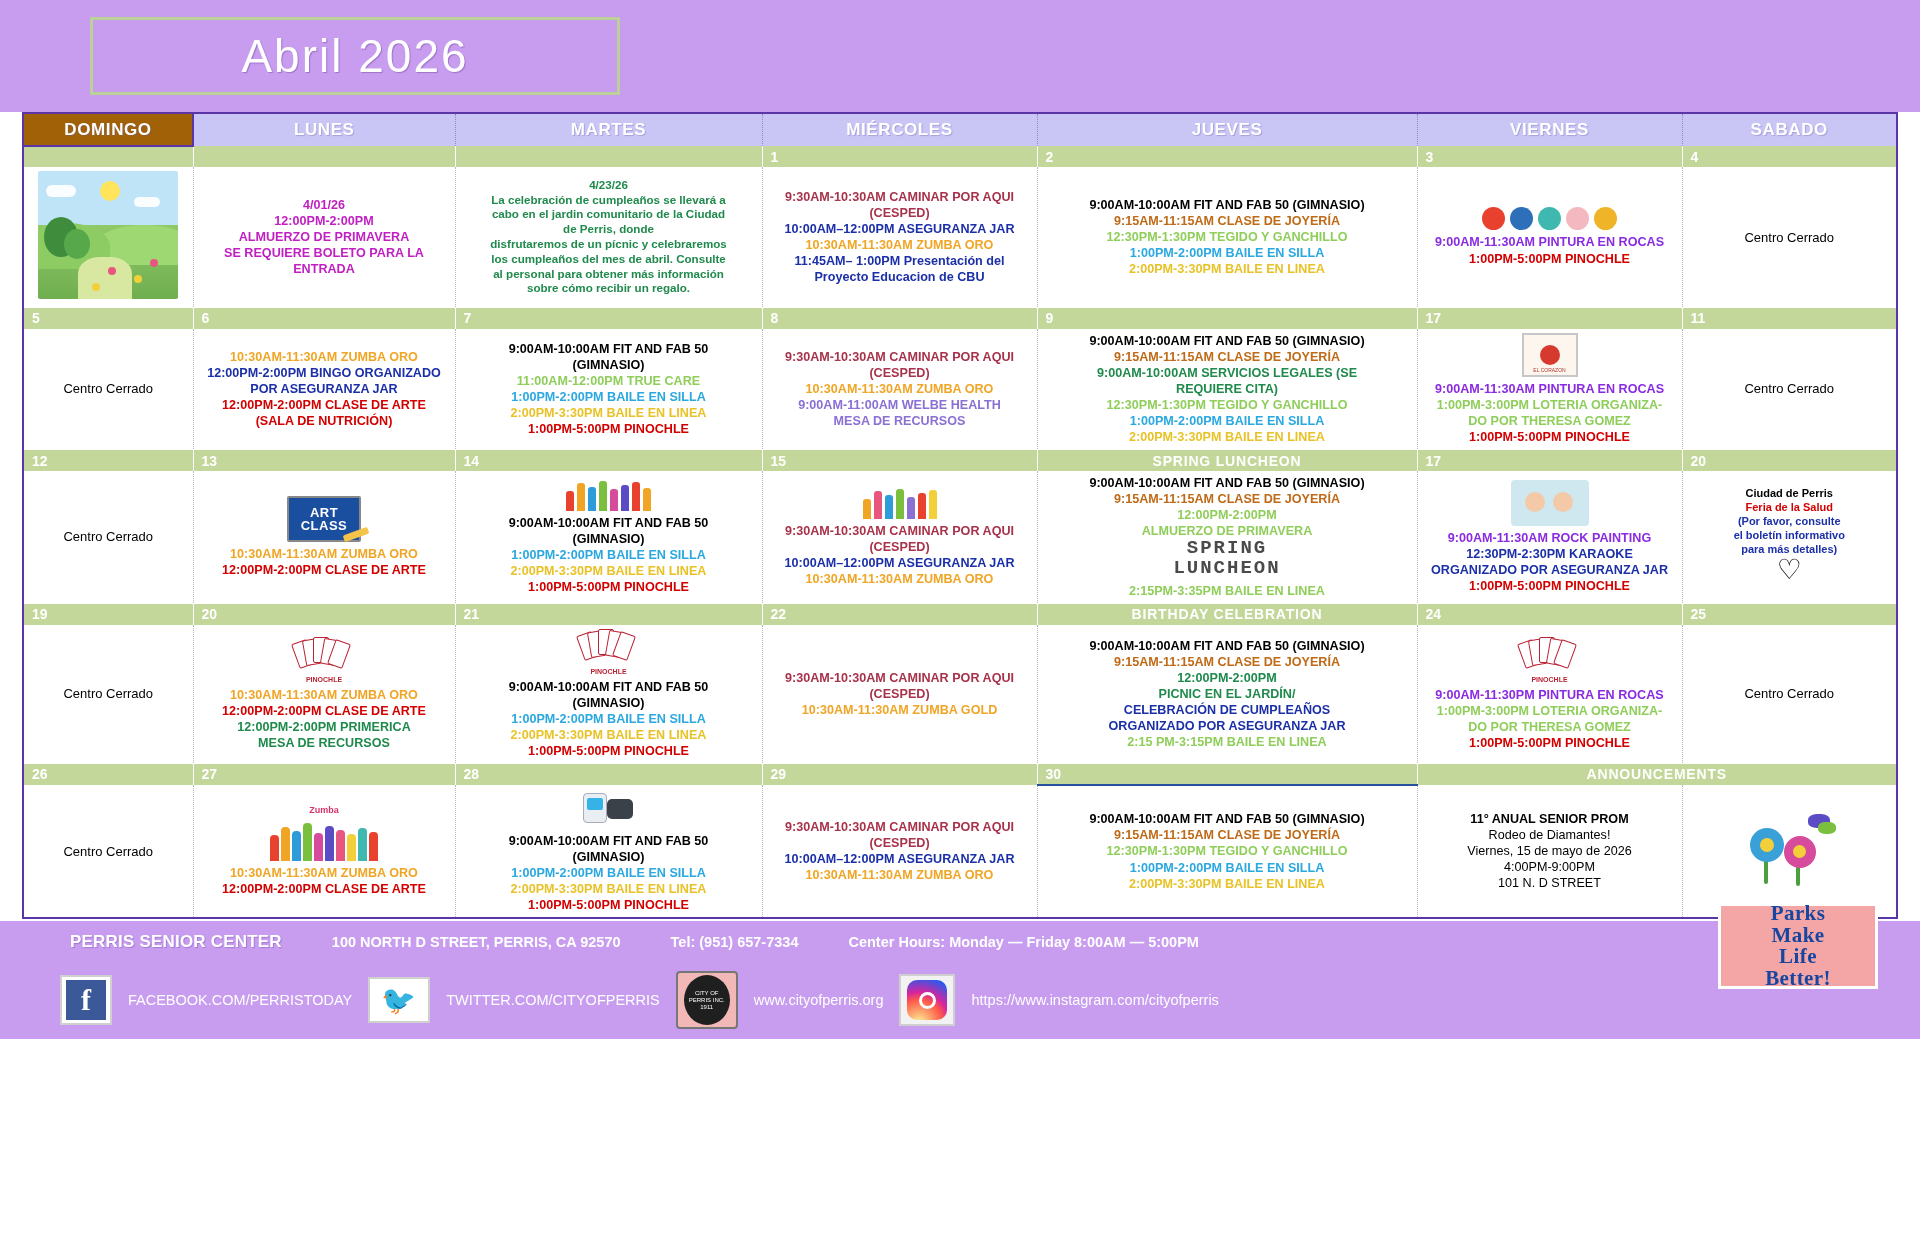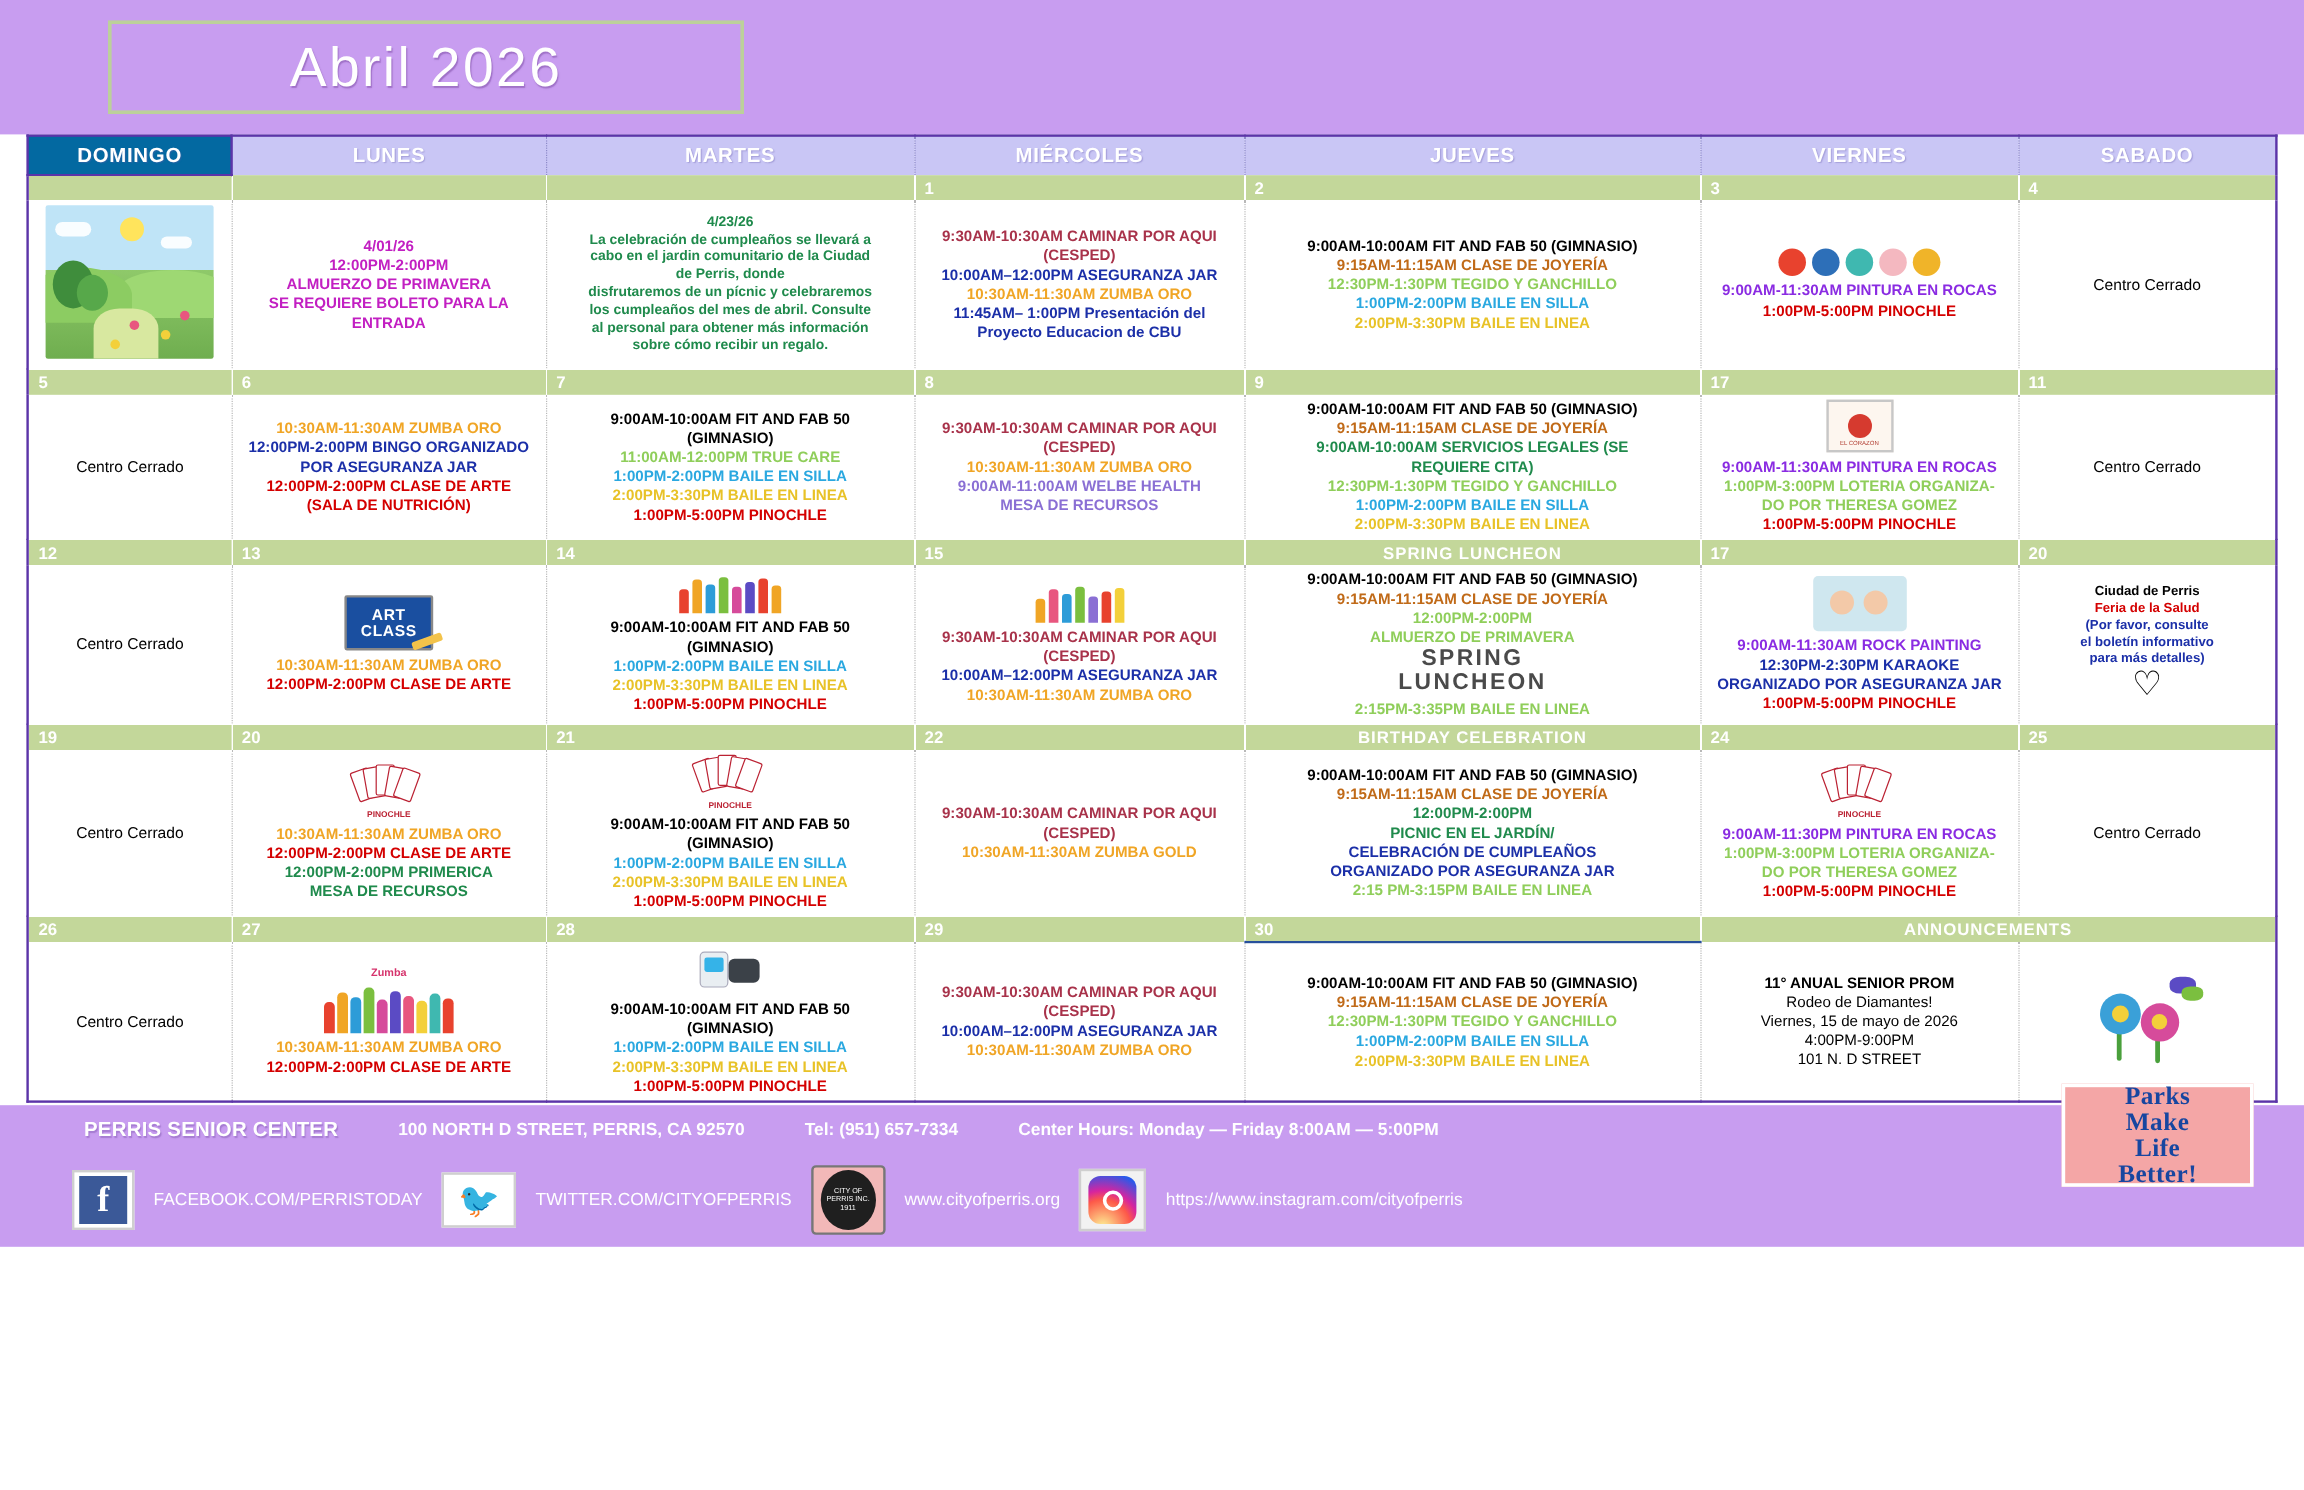--- a/index.html
+++ b/index.html
@@ -54,21 +54,21 @@
 
   thead th {
     background: #c9c6f5;
     color: #ffffff;
     font-size: 17px; font-weight: bold;
     letter-spacing: .6px;
     height: 33px;
     border-right: 1px dotted #8d8ac8;
     text-shadow: 1px 1px 1px rgba(100,90,170,.35);
   }
-  thead th.sun { background:#0369a1; border: 2px solid #5b34a8; }
+  thead th.sun { background:#a16207; border: 2px solid #5b34a8; }
   thead th:last-child { border-right: none; }
 
   td.daynum {
     background: #c3d79a;
     color: #ffffff;
     font-size: 14px; font-weight: bold;
     height: 21px;
     padding: 0 8px;
     vertical-align: middle;
     border-right: 1px dotted #ffffff;
@@ -142,21 +142,21 @@
 
   .bpmon{width:56px;height:40px;margin:0 auto 3px;position:relative;}
   .bpmon .dev{position:absolute;left:2px;top:4px;width:24px;height:30px;background:#e9eef2;border:1px solid #aab;border-radius:4px;}
   .bpmon .scr{position:absolute;left:6px;top:9px;width:16px;height:12px;background:#35b3e8;border-radius:2px;}
   .bpmon .cuff{position:absolute;left:26px;top:10px;width:26px;height:20px;background:#3b4148;border-radius:5px;}
 
   .zumba{width:130px;height:46px;margin:0 auto 2px;display:flex;align-items:flex-end;justify-content:center;gap:2px;}
   .zumba i{width:9px;border-radius:4px 4px 0 0;display:block;}
   .zumba-t{font-size:9px;color:#d6336c;font-weight:bold;text-align:center;}
 
-  .splunch{font-family:Liberation Sans, sans-serif; font-size:19px; letter-spacing:2px; color:#4a4a4a; font-weight:bold; line-height:1.05;}
+  .splunch{font-family:Liberation Mono, monospace; font-size:19px; letter-spacing:2px; color:#4a4a4a; font-weight:bold; line-height:1.05;}
   .splunch .l2{display:block;}
 
   .heart { font-size:28px; line-height:1; color:#000;}
 
   .butterfly{width:110px;height:82px;margin:0 auto;position:relative;}
   .butterfly .fl{position:absolute;border-radius:50%;}
   .butterfly .stem{position:absolute;background:#4aa03c;width:4px;border-radius:2px;}
 
   
   .footer { background:#c89df0; height:118px; margin-top:2px; position:relative; }

